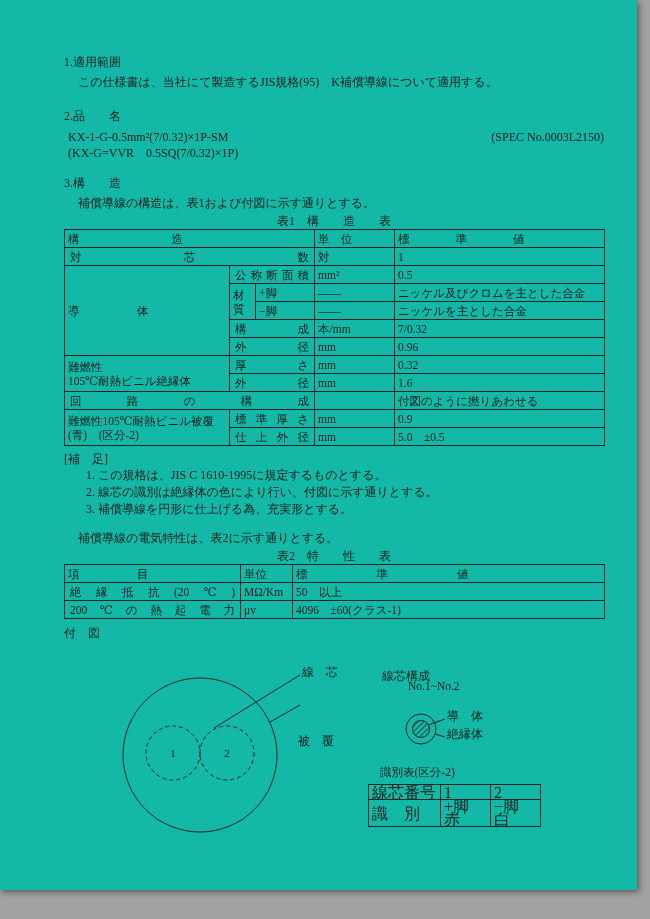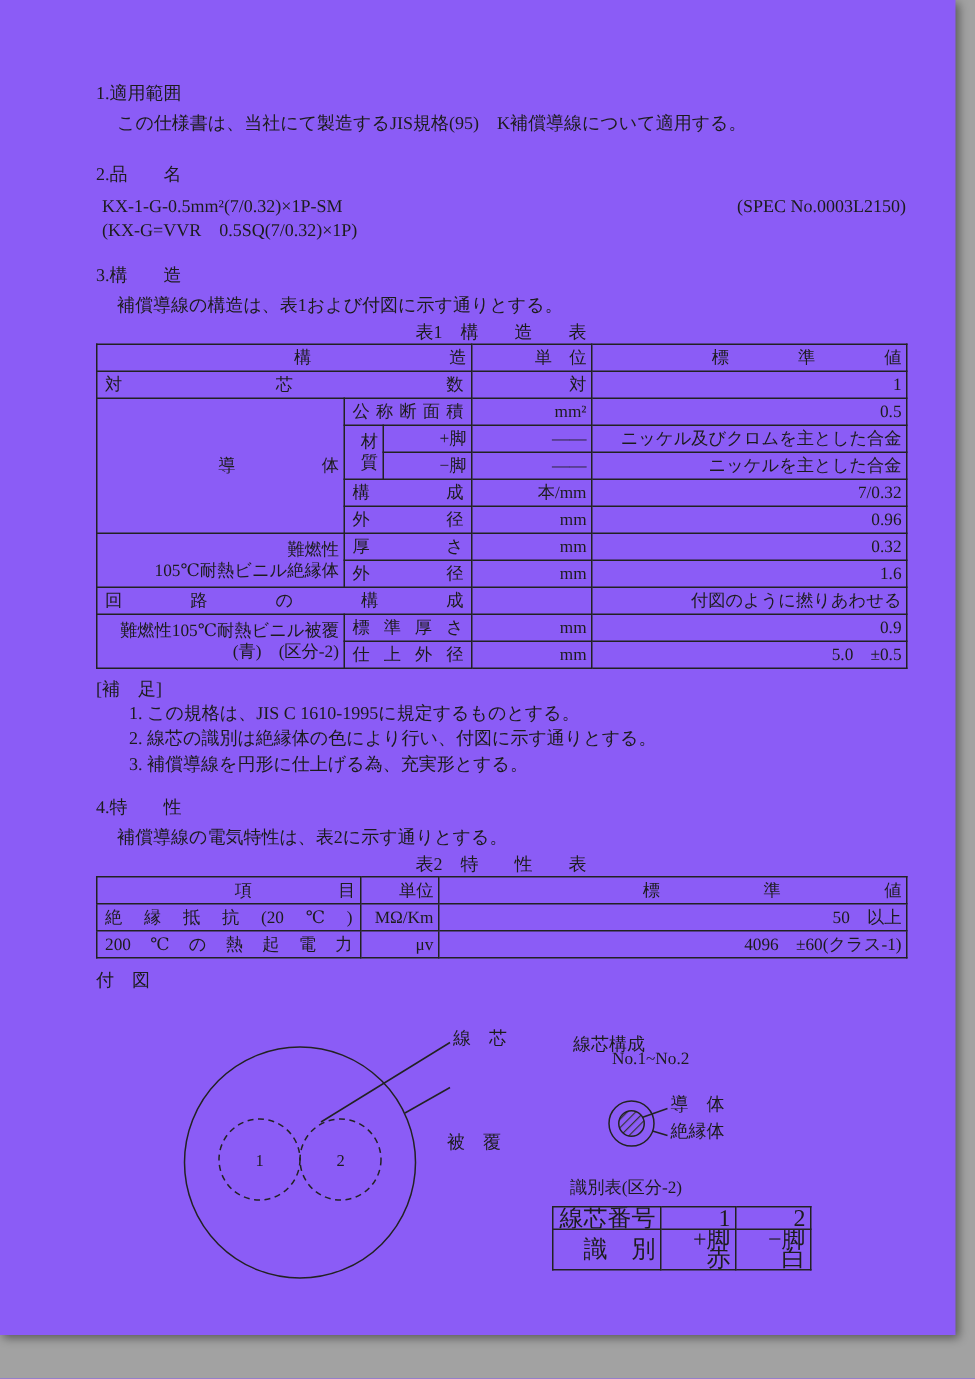--- a/index.html
+++ b/index.html
@@ -3,34 +3,34 @@
 <meta charset="utf-8">
 <style>
   html,body{margin:0;padding:0;}
   body{
     width:650px;height:919px;position:relative;
     background:#a2a2a2;
     font-family:"Liberation Serif","DejaVu Serif",serif;
   }
   .page{
     position:absolute;left:0;top:0;width:637px;height:890px;
-    background:#8b5cf6;color:#1c1c1c;
+    background:#14b8a6;color:#1c1c1c;
     box-shadow:2px 2px 6px rgba(0,0,0,.45);
     overflow:hidden;
   }
   .content{padding:54px 33px 0 64px;font-size:12px;line-height:16px;}
   .body-text{margin:4px 0 0 14px;}
   .sec-name{margin-top:18px;}
   .prod-row{display:flex;justify-content:space-between;margin:5px 0 0 4px;gap:32px;}
   .prod2{margin-left:4px;}
   .sec-structure{margin-top:14px;}
   .tbl-title{text-align:center;margin-top:2px;}
   table{border-collapse:collapse;width:540px;font-size:11.5px;table-layout:fixed;}
   td{border:1px solid #222;height:17px;line-height:14px;padding:0 3px;
-     text-align:right;vertical-align:middle;overflow:hidden;}
+     text-align:left;vertical-align:middle;overflow:hidden;}
   .j{text-align:justify;text-align-last:justify;text-justify:inter-character;padding:0 5px;}
   .hosoku{margin-top:5px;}
   .notes{margin-left:22px;line-height:17px;}
   .sec-char{margin-top:12px;}
   .fig-heading{margin-top:6px;}
   .figure{position:relative;height:195px;margin-top:4px;}
   .figure svg{position:absolute;left:0;top:0;}
   .fig-label{position:absolute;font-size:12px;line-height:14px;white-space:nowrap;}
   .fig-small{font-size:11.5px;}
   .id-table{position:absolute;left:304px;top:139px;width:172px;font-size:16px;}
@@ -147,21 +147,20 @@
     <section class="hosoku">
       <div>[補　足]</div>
       <div class="notes">
         <div>1. この規格は、JIS C 1610-1995に規定するものとする。</div>
         <div>2. 線芯の識別は絶縁体の色により行い、付図に示す通りとする。</div>
         <div>3. 補償導線を円形に仕上げる為、充実形とする。</div>
       </div>
     </section>
 
     <section class="sec-char">
-      <div>4.特　　性</div>
       <div class="body-text">補償導線の電気特性は、表2に示す通りとする。</div>
       <div class="tbl-title">表2　特　　性　　表</div>
 
       <table class="t2">
         <colgroup>
           <col style="width:176px">
             <col style="width:52px">
             <col style="width:312px">
         </colgroup>
         <tbody>

